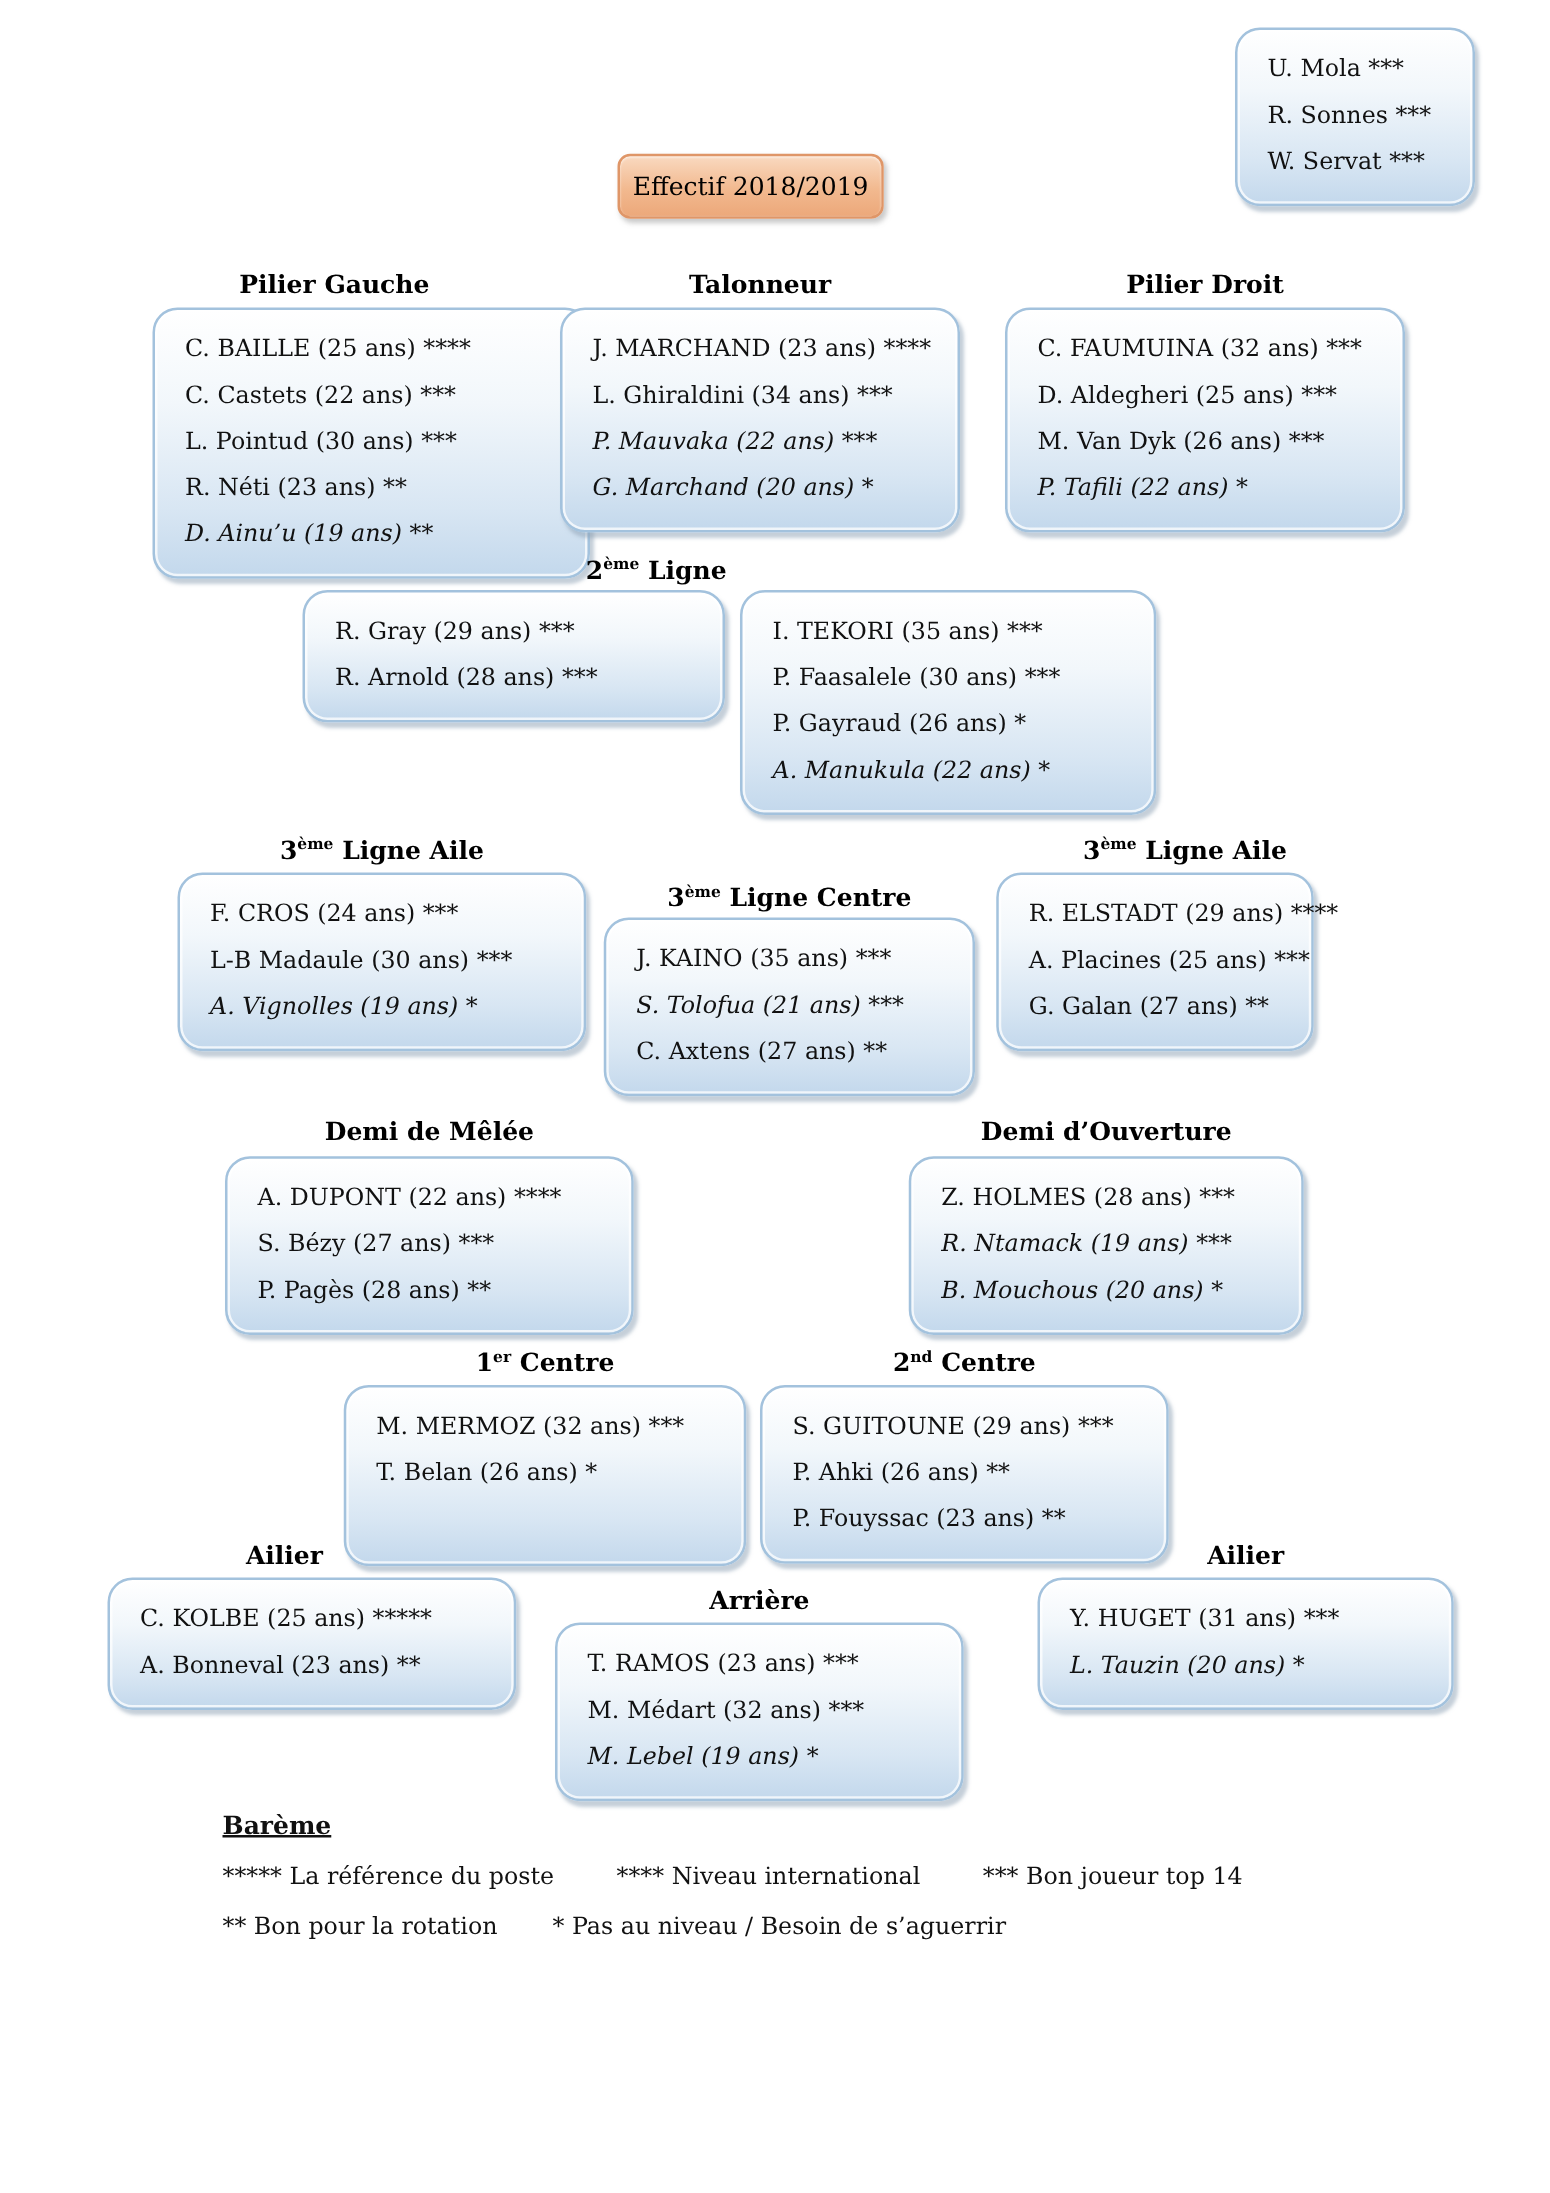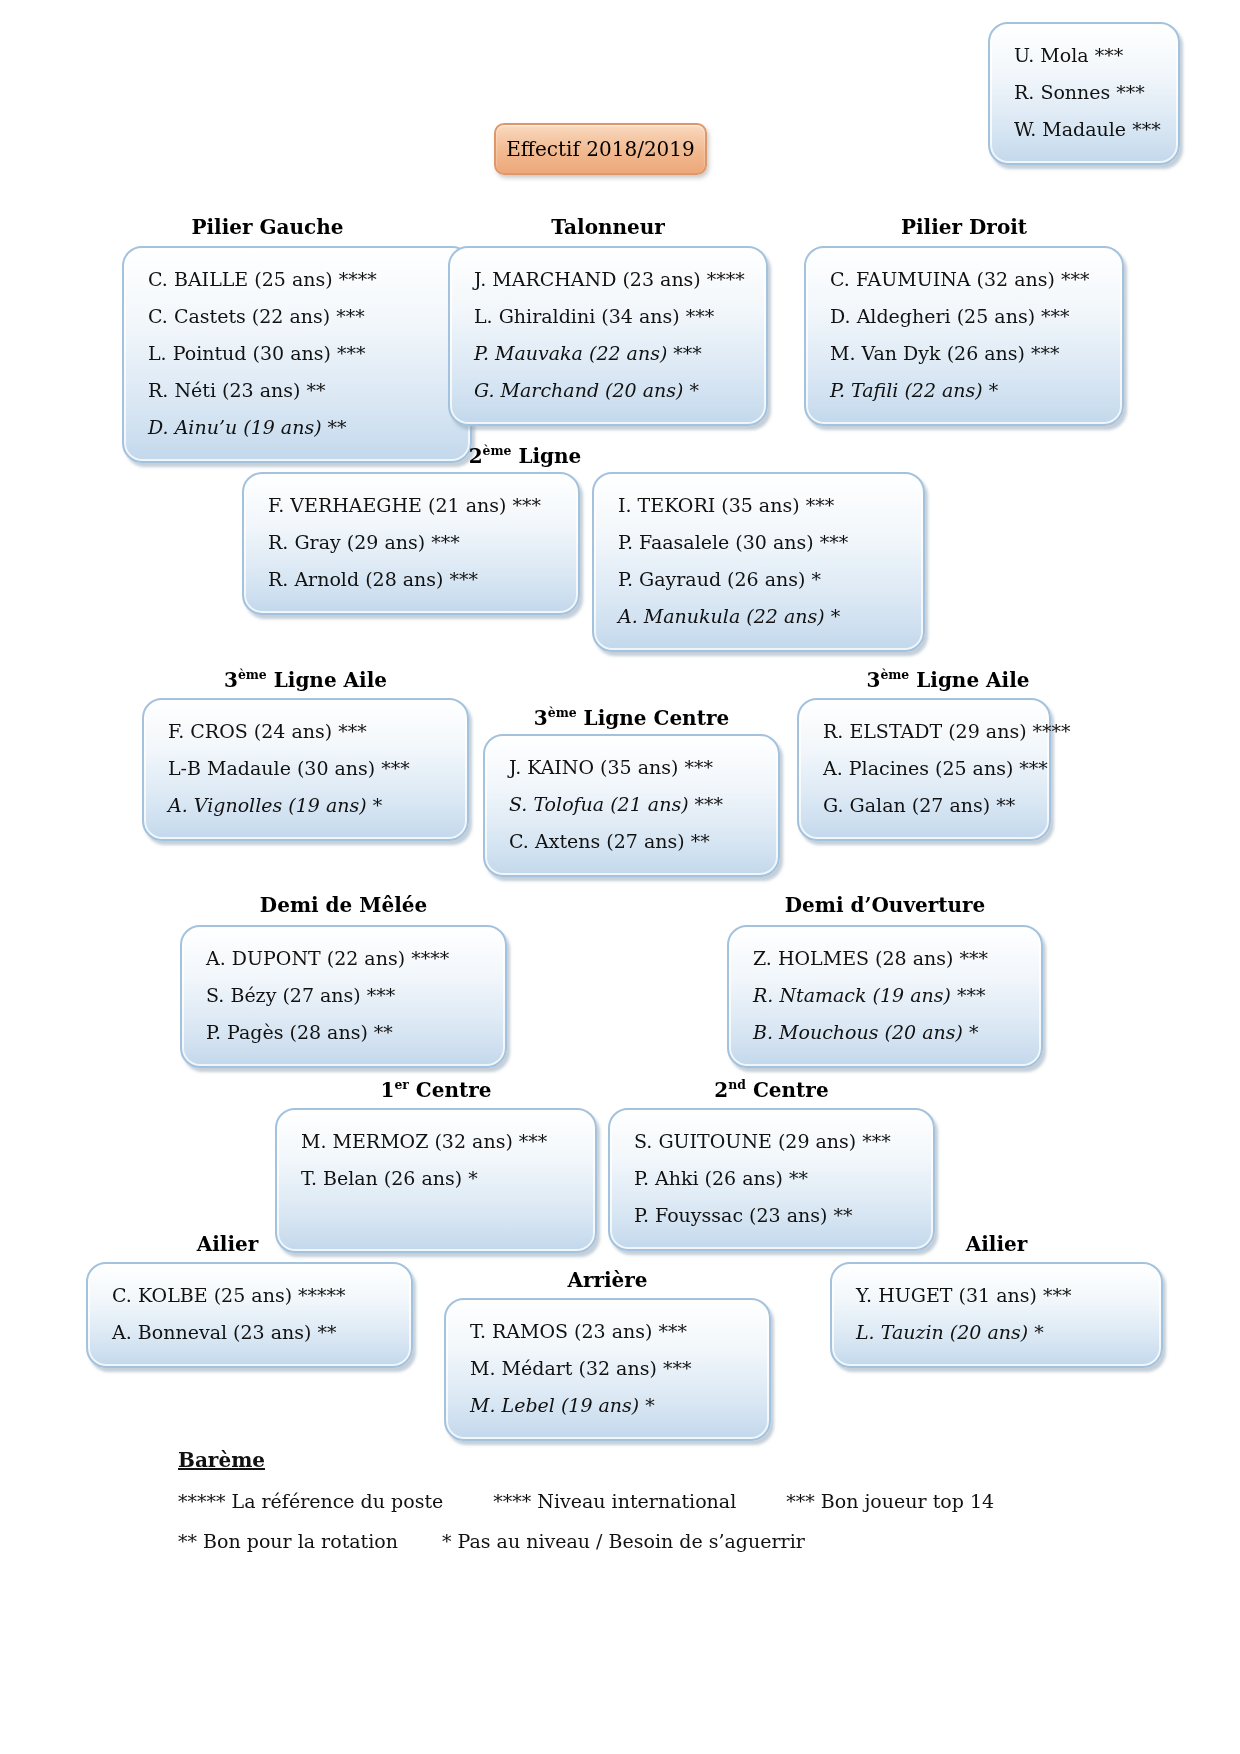--- a/index.html
+++ b/index.html
@@ -34,21 +34,21 @@
   .bareme-line{position:absolute;display:flex;font-size:19px;white-space:nowrap;}
 </style>
 </head>
 <body>
 
 <div id="page">
 
   <div class="box" style="left:988px;top:22px;width:192px;">
     <div class="line" data-emph="false">U. Mola ***</div>
     <div class="line" data-emph="false">R. Sonnes ***</div>
-    <div class="line" data-emph="false">W. Madaule ***</div>
+    <div class="line" data-emph="false">W. Servat ***</div>
   </div>
 
   <div class="title-box" style="left:494px;top:123px;width:213px;height:52px;line-height:48px;">
     <span>Effectif 2018/2019</span>
   </div>
 
   <div class="heading" style="left:122px;top:215px;width:291px;">
     <span></span><sup></sup><span>Pilier Gauche</span>
   </div>
   <div class="heading" style="left:448px;top:215px;width:320px;">
@@ -75,21 +75,20 @@
     <div class="line" data-emph="false">C. FAUMUINA (32 ans) ***</div>
     <div class="line" data-emph="false">D. Aldegheri (25 ans) ***</div>
     <div class="line" data-emph="false">M. Van Dyk (26 ans) ***</div>
     <div class="line" data-emph="true">P. Tafili (22 ans) *</div>
   </div>
 
   <div class="heading" style="left:385px;top:444px;width:280px;">
     <span>2</span><sup>ème</sup><span> Ligne</span>
   </div>
   <div class="box" style="left:242px;top:472px;width:338px;">
-    <div class="line" data-emph="false">F. VERHAEGHE (21 ans) ***</div>
     <div class="line" data-emph="false">R. Gray (29 ans) ***</div>
     <div class="line" data-emph="false">R. Arnold (28 ans) ***</div>
   </div>
   <div class="box" style="left:592px;top:472px;width:333px;">
     <div class="line" data-emph="false">I. TEKORI (35 ans) ***</div>
     <div class="line" data-emph="false">P. Faasalele (30 ans) ***</div>
     <div class="line" data-emph="false">P. Gayraud (26 ans) *</div>
     <div class="line" data-emph="true">A. Manukula (22 ans) *</div>
   </div>
 

